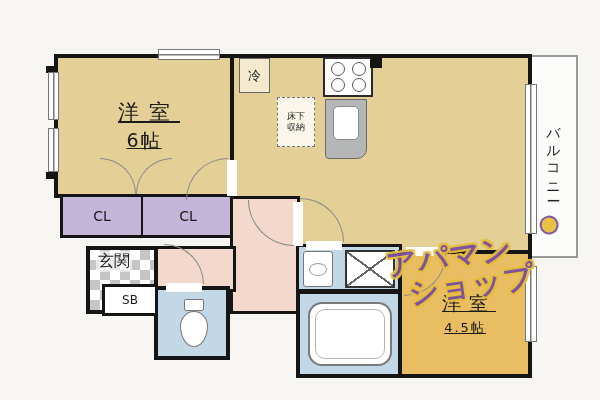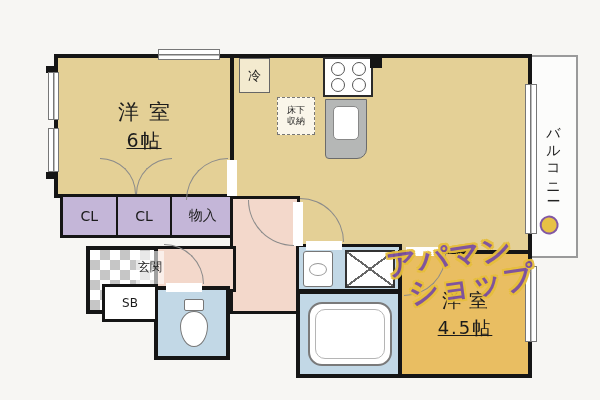--- a/index.html
+++ b/index.html
@@ -14,42 +14,42 @@
     border:4px solid #151515;
     display:flex;flex-direction:column;align-items:center;justify-content:center;
   }
   
   #balcony{left:530px;top:55px;width:48px;height:203px;background:#FCFCFB;
     border:2px solid #9a9a9a;display:flex;align-items:center;justify-content:center;}
   #balcony .vtext{writing-mode:vertical-rl;font-size:14px;letter-spacing:3px;color:#222;}
   #ldk{left:230px;top:54px;width:302px;height:200px;background:#E4D096;}
   #western6{left:54px;top:54px;width:180px;height:144px;background:#E4D096;}
   #western45{left:398px;top:250px;width:134px;height:128px;background:#E9BE62;}
-  .rm-name{font-size:21px;letter-spacing:10px;text-indent:10px;font-weight:500;}
+  .rm-name{font-size:21px;letter-spacing:10px;text-indent:10px;font-weight:500;text-decoration:underline;}
   .rm-size{font-size:19px;letter-spacing:2px;margin-top:2px;text-decoration:underline;}
   #western45 .rm-name{font-size:19px;letter-spacing:8px;text-indent:8px;}
-  #western45 .rm-size{font-size:18px;}
+  #western45 .rm-size{font-size:13px;}
   #ldk-label{left:392px;top:106px;width:140px;text-align:center;z-index:5;}
   #ldk-label .ldk-name{font-size:26px;letter-spacing:10px;text-indent:10px;font-weight:500;}
   #ldk-label .ldk-size{font-size:23px;letter-spacing:3px;margin-top:2px;}
   
   #closet-row{left:60px;top:194px;width:176px;height:44px;background:#C4B6D8;
     border:3px solid #151515;display:flex;}
   .cl-cell{flex:1;display:flex;align-items:center;justify-content:center;
     border-right:2.5px solid #151515;font-size:14px;}
   .cl-cell:last-child{border-right:none;flex:1.15;}
   .pink{background:#F3D8CB;border:3px solid #151515;}
   #hall-a{left:230px;top:196px;width:70px;height:118px;}
   #hall-b{left:154px;top:246px;width:82px;height:46px;}
   #entrance{left:86px;top:246px;width:72px;height:68px;border:4px solid #151515;
     background:#fff conic-gradient(#C6C6C6 90deg,#fff 90deg 180deg,#C6C6C6 180deg 270deg,#fff 270deg);
     background-size:20px 20px;}
-  #entrance-label{left:96px;top:251px;font-size:12px;padding:8px 2px;
-    background:rgba(255,255,255,.6);z-index:4;margin-left:40px;}
-  #shoe-box{left:102px;top:284px;width:56px;height:38px;background:#fff;
+  #entrance-label{left:96px;top:251px;font-size:16px;padding:0 2px;
+    background:rgba(255,255,255,.6);z-index:4;}
+  #shoe-box{left:102px;top:284px;width:56px;height:32px;background:#fff;
     border:3px solid #151515;display:flex;align-items:center;justify-content:center;
     font-size:12px;z-index:4;}
   
   #toilet-room{left:154px;top:286px;width:76px;height:74px;background:#C2D8E6;}
   #washroom{left:296px;top:244px;width:106px;height:48px;background:#C2D8E6;border-width:3px;}
   #bathroom{left:296px;top:290px;width:106px;height:88px;background:#C2D8E6;}
   .toilet-tank{left:26px;top:9px;width:20px;height:12px;background:#fff;border:1.5px solid #777;border-radius:2px;}
   .toilet-bowl{left:22px;top:21px;width:28px;height:36px;background:#fff;border:1.5px solid #777;
     border-radius:50% 50% 50% 50%/42% 42% 58% 58%;}
   .vanity{left:4px;top:4px;width:30px;height:36px;background:#fff;border:1.5px solid #777;
@@ -59,21 +59,21 @@
     background:
       linear-gradient(to top right,transparent calc(50% - 1px),#666 calc(50% - 1px) calc(50% + 1px),transparent calc(50% + 1px)),
       linear-gradient(to bottom right,transparent calc(50% - 1px),#666 calc(50% - 1px) calc(50% + 1px),transparent calc(50% + 1px)),
       #fff;}
   .tub{left:8px;top:8px;width:84px;height:64px;background:#fff;border:2px solid #7a7a7a;border-radius:14px;}
   .tub-inner{left:5px;top:5px;right:5px;bottom:5px;border:1px solid #b5b5b5;border-radius:10px;}
   
   #fridge{left:239px;top:58px;width:31px;height:35px;border:1.5px solid #666;
     background:rgba(255,255,255,.55);display:flex;align-items:center;justify-content:center;
     font-size:13px;z-index:5;}
-  #underfloor{left:277px;top:97px;width:38px;height:38px;border:1.5px dashed #777;
+  #underfloor{left:277px;top:97px;width:38px;height:50px;border:1.5px dashed #777;
     background:rgba(255,255,255,.8);display:flex;align-items:center;justify-content:center;z-index:5;}
   #underfloor span{width:20px;font-size:9px;line-height:1.2;text-align:center;display:block;}
   #stove{left:323px;top:57px;width:50px;height:40px;background:#fff;border:2px solid #2a2a2a;
     display:grid;grid-template-columns:1fr 1fr;place-items:center;padding:2px;z-index:5;}
   .burner{width:12px;height:12px;border:1.5px solid #555;border-radius:50%;}
   #counter{left:325px;top:99px;width:42px;height:60px;background:#B5B7B6;border:1px solid #6b6b6b;
     border-radius:0 0 10px 4px;z-index:5;}
   #sink{left:7px;top:6px;width:26px;height:34px;background:#fff;border:1px solid #888;border-radius:5px;}
   
   .win{position:absolute;box-sizing:border-box;background-color:#fff;border:1.5px solid #777;z-index:8;}
@@ -112,21 +112,20 @@
   </div>
 
   <div id="western6" class="room">
     <span class="rm-name">洋室</span>
     <span class="rm-size">6帖</span>
   </div>
 
   <div id="closet-row" class="abs">
     <div class="cl-cell">CL</div>
     <div class="cl-cell">CL</div>
-    <div class="cl-cell">物入</div>
   </div>
 
   <div id="hall-a" class="abs pink"></div>
   <div id="hall-b" class="abs pink"></div>
 
   <div id="entrance" class="abs"></div>
   <div id="entrance-label" class="abs">玄関</div>
   <div id="shoe-box" class="abs">SB</div>
 
   <div id="toilet-room" class="room">

